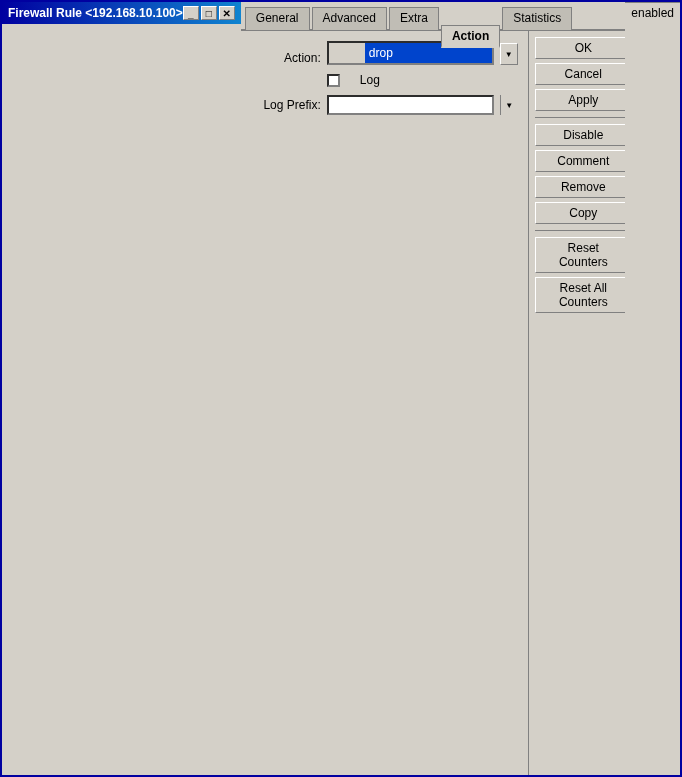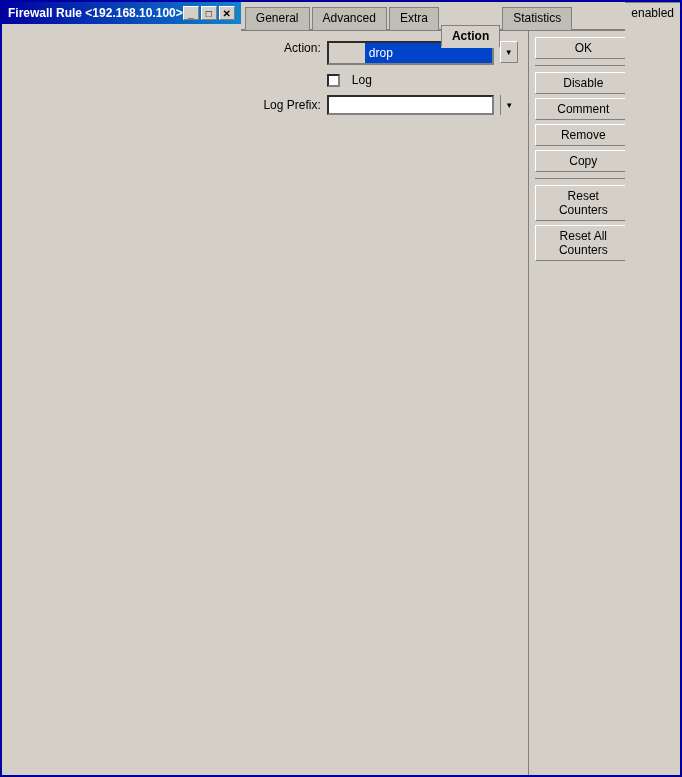--- a/index.html
+++ b/index.html
@@ -105,21 +105,21 @@
     .form-panel {
       flex: 1;
       padding: 10px;
       display: flex;
       flex-direction: column;
       gap: 8px;
     }
 
     .field-row {
       display: flex;
-      align-items: flex-start;
+      align-items: flex-end;
       gap: 6px;
     }
 
     .field-label {
       width: 70px;
       text-align: right;
       font-size: 12px;
       color: #000;
       flex-shrink: 0;
     }
@@ -153,21 +153,21 @@
       font-size: 12px;
       height: 20px;
       display: flex;
       align-items: center;
       margin-left: 36px;
     }
 
     .log-row {
       display: flex;
       align-items: center;
-      gap: 12px;
+      gap: 20px;
       padding-left: 76px;
     }
 
     .checkbox {
       width: 13px;
       height: 13px;
       border: 2px inset #808080;
       background: white;
       display: flex;
       align-items: center;
@@ -299,20 +299,22 @@
           <div class="log-prefix-input">
             <input class="log-prefix-input-field" type="text" value="" style="">
           </div>
           <div class="log-prefix-arrow">▼</div>
         </div>
 
       </div>
 
       <div class="sidebar">
         <button class="sidebar-btn">OK</button>
+        <button class="sidebar-btn">Cancel</button>
+        <button class="sidebar-btn">Apply</button>
         <div class="divider"></div>
         <button class="sidebar-btn">Disable</button>
         <button class="sidebar-btn">Comment</button>
         <button class="sidebar-btn">Remove</button>
         <button class="sidebar-btn">Copy</button>
         <div class="divider"></div>
         <button class="sidebar-btn">Reset Counters</button>
         <button class="sidebar-btn">Reset All Counters</button>
       </div>
 

